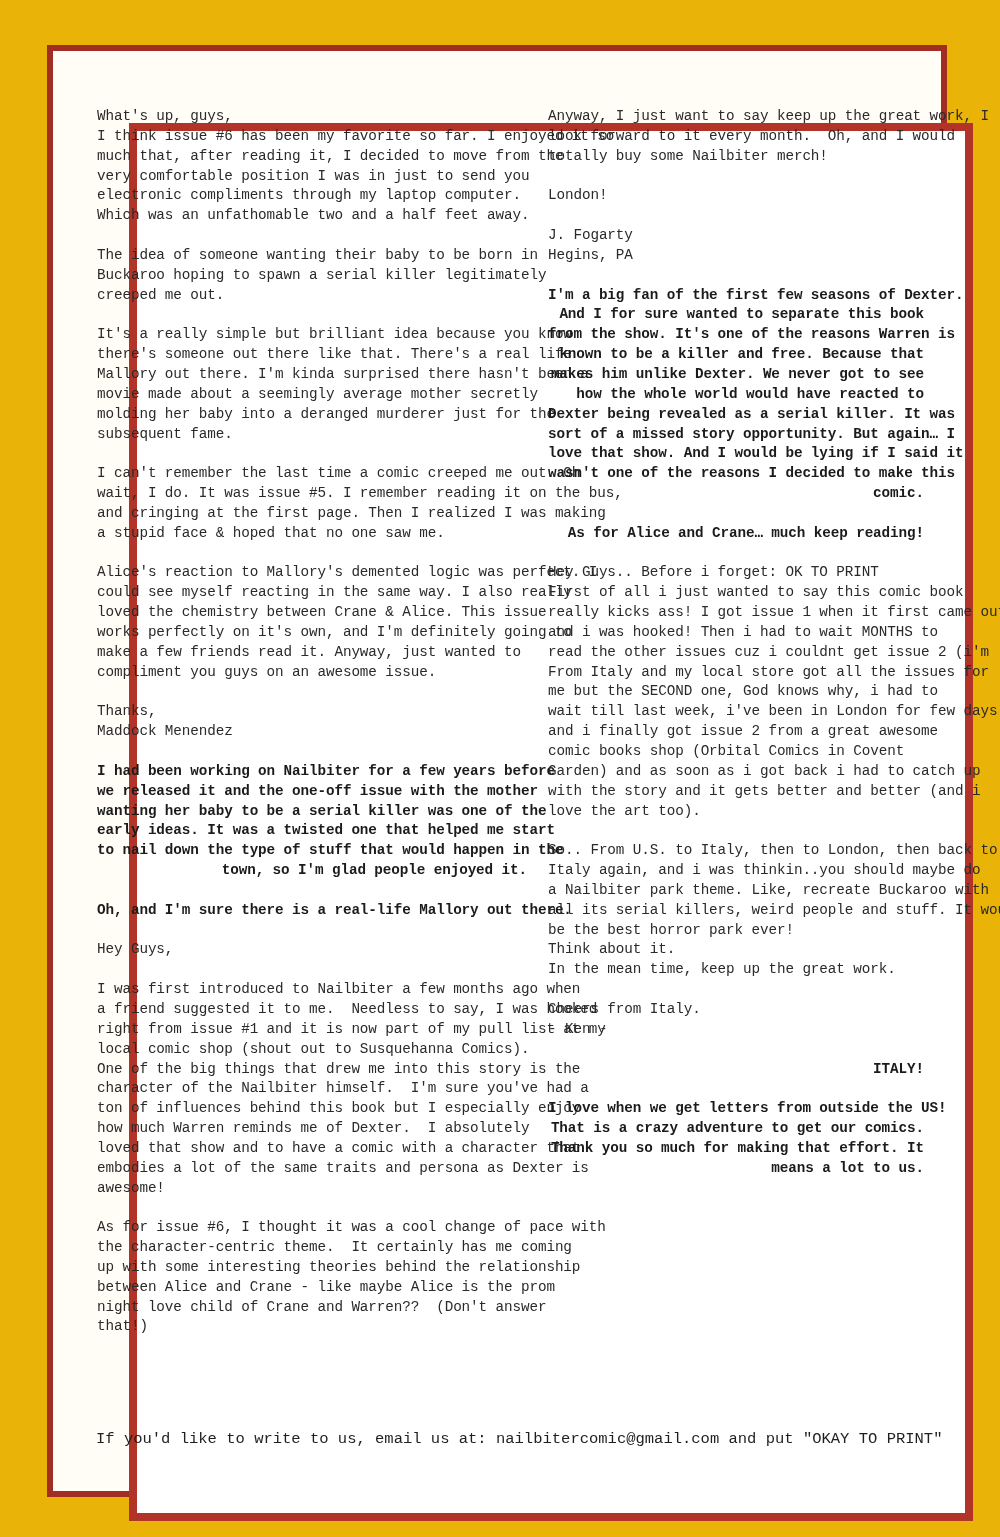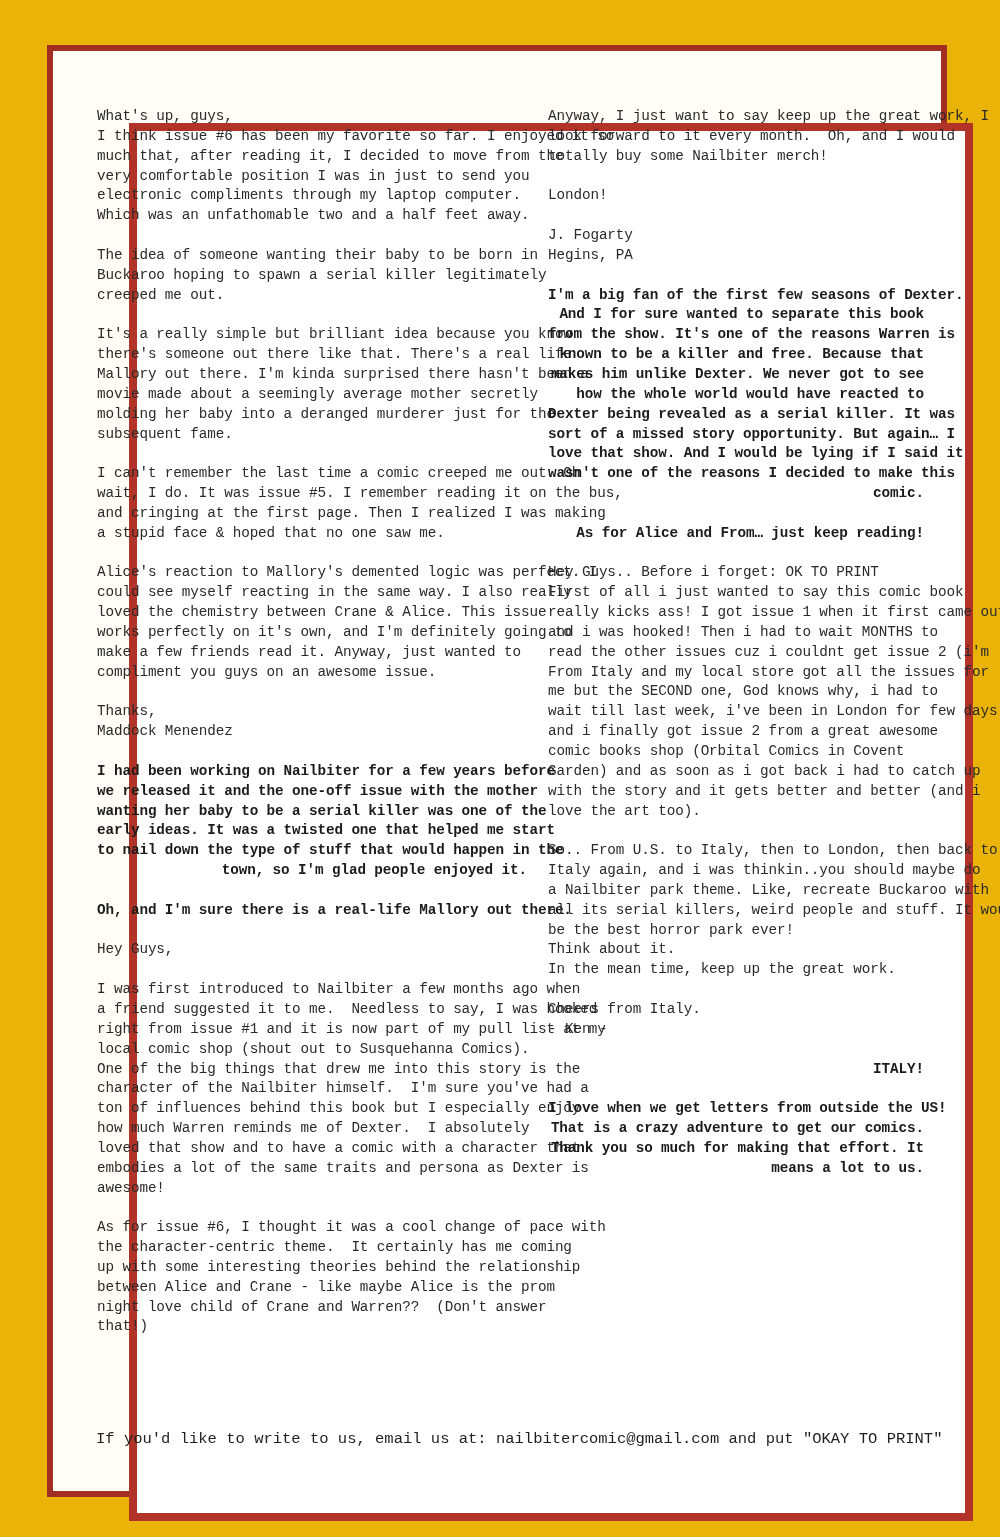--- a/index.html
+++ b/index.html
@@ -137,21 +137,21 @@
 And I for sure wanted to separate this book
 from the show. It's one of the reasons Warren is
 known to be a killer and free. Because that
 makes him unlike Dexter. We never got to see
 how the whole world would have reacted to
 Dexter being revealed as a serial killer. It was
 sort of a missed story opportunity. But again… I
 love that show. And I would be lying if I said it
 wasn't one of the reasons I decided to make this
 comic.</p>
-      <p class="para bold">As for Alice and From… just keep reading!</p>
+      <p class="para bold">As for Alice and Crane… much keep reading!</p>
       <p class="para">Hey Guys.. Before i forget: OK TO PRINT
 First of all i just wanted to say this comic book
 really kicks ass! I got issue 1 when it first came out
 and i was hooked! Then i had to wait MONTHS to
 read the other issues cuz i couldnt get issue 2 (i'm
 From Italy and my local store got all the issues for
 me but the SECOND one, God knows why, i had to
 wait till last week, i've been in London for few days
 and i finally got issue 2 from a great awesome
 comic books shop (Orbital Comics in Covent

